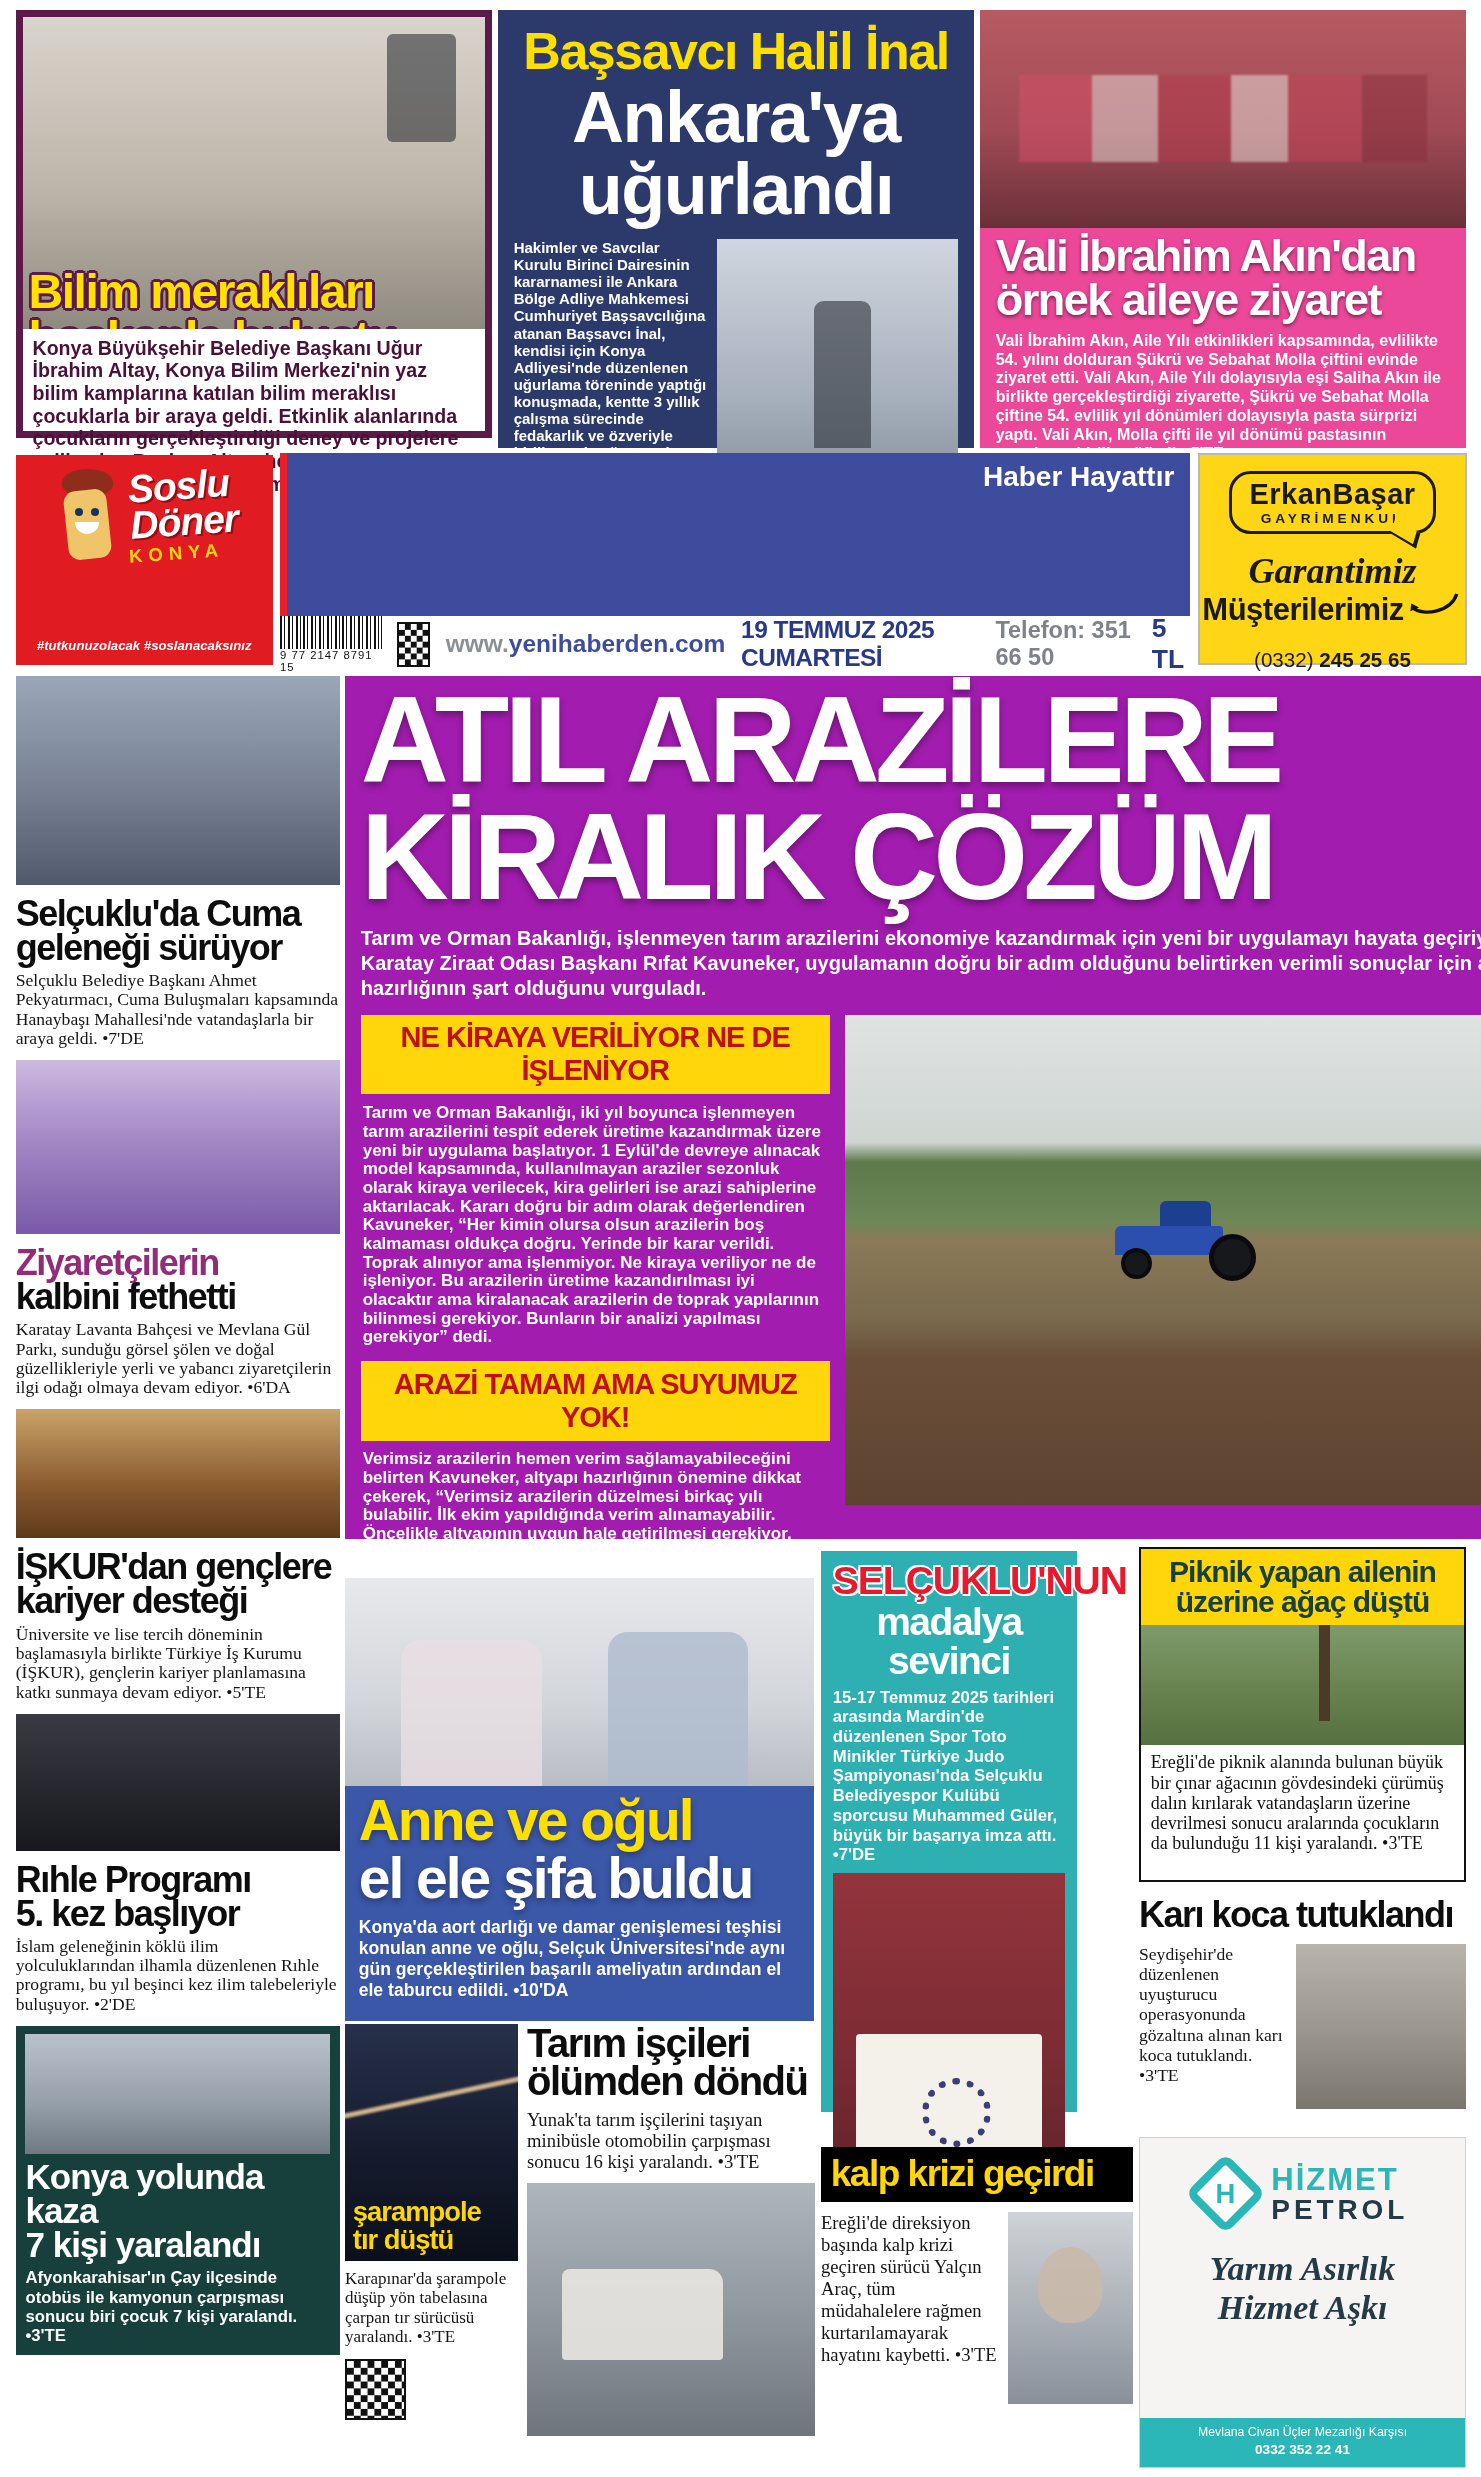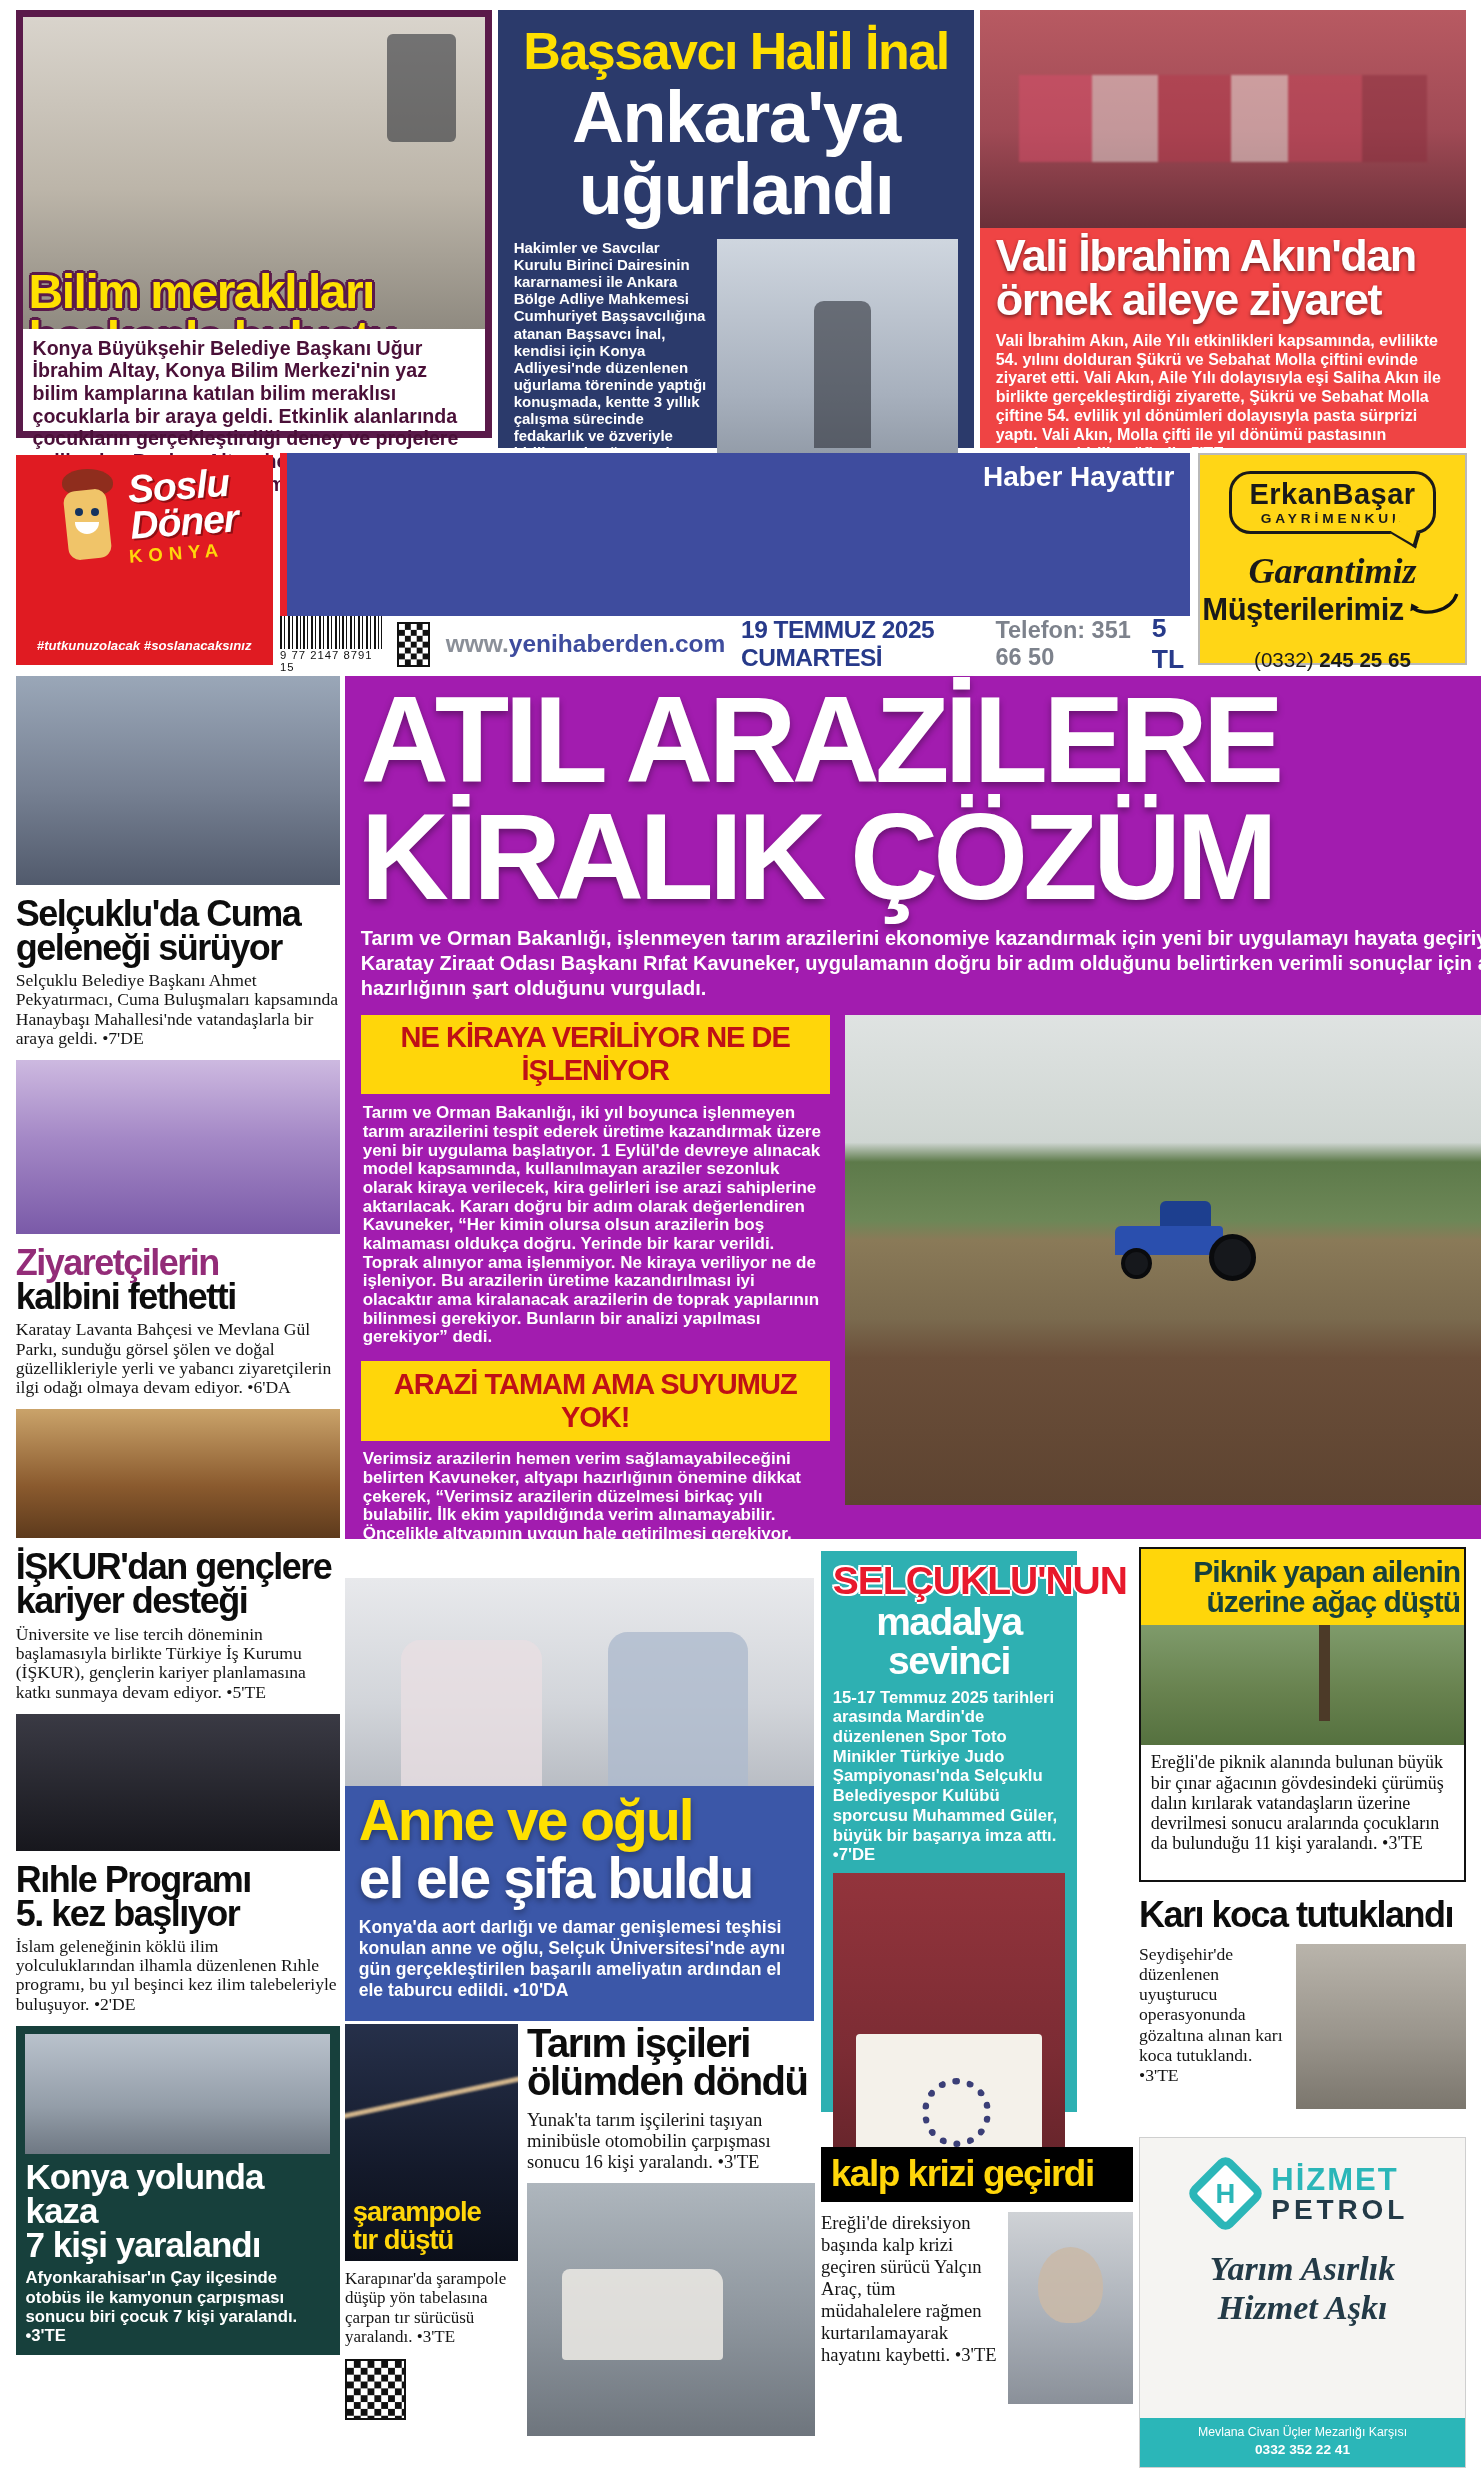--- a/index.html
+++ b/index.html
@@ -25,21 +25,21 @@
   #top-center { position:absolute; left:498px; top:9.8px; width:476px; height:438px;
                 background:#2b3a6b; padding:15.7px 15.7px 9.8px; }
   .tc-h1 { color:#ffdf00; font-size:52px; font-weight:800; text-align:center; letter-spacing:-1.5px; line-height:1; }
   .tc-h2 { color:#ffffff; font-size:72px; font-weight:800; text-align:center; letter-spacing:-1.5px; line-height:1; margin-top:3.9px; }
   .tc-row { display:flex; gap:9.8px; margin-top:13.7px; height:282px; }
   .tc-body { width:194px; color:#fff; font-weight:700; font-size:15px; line-height:1.14; }
   .tc-photo { flex:1; background:linear-gradient(180deg,#cfd6df 0%,#a7b0bd 55%,#7d8692 100%); }
   .tc-photo::after { content:""; position:absolute; left:40%; top:22%; width:57px; height:147px;
                      background:#2d3138; border-radius:9.8px 9.8px 0 0; opacity:.6; }
 
-  #top-right { position:absolute; left:980px; top:9.8px; width:486px; height:438px; background:#ef4444; }
+  #top-right { position:absolute; left:980px; top:9.8px; width:486px; height:438px; background:#ec4899; }
   .tr-photo { height:218px; background:linear-gradient(180deg,#b85a62 0%,#a04a55 55%,#6a3039 100%); }
   .tr-photo::before { content:""; position:absolute; left:8%; top:30%; width:84%; height:40%;
                       background:linear-gradient(90deg,#d94f6a 0 18%,#e8e3de 18% 34%,#b43a4c 34% 52%,#efe9e2 52% 66%,#c24458 66% 84%,#8c2f3e 84% 100%);
                       filter:blur(1px); opacity:.5; }
   .tr-dark { padding:5.9px 15.7px 0; color:#fff; }
   .tr-h { font-size:45px; font-weight:800; letter-spacing:-1.5px; line-height:.98;
           text-shadow:0 2px 3.9px rgba(0,0,0,.5); }
   .tr-h span { display:block; }
   .tr-body { margin-top:9.8px; font-weight:700; font-size:16px; line-height:1.18; }
 
@@ -149,21 +149,21 @@
              text-shadow:2px 0 #fff,-2px 0 #fff,0 2px #fff,0 -2px #fff,2px 2px #fff,-2px -2px #fff; }
   .selc-h2 { color:#fff; font-size:39px; font-weight:800; letter-spacing:-1.5px; text-align:center; line-height:1; margin-top:2px; }
   .selc-body { margin-top:7.8px; color:#fff; font-weight:700; font-size:16.7px; line-height:1.18; }
   .selc-photo { margin-top:7.8px; height:323px; background:linear-gradient(180deg,#93343c 0%,#7c2c34 55%,#5f2228 100%); }
   .selc-photo .flag { position:absolute; left:10%; bottom:6%; width:80%; height:44%; background:#f4f1ea; border-radius:3.9px; }
   .selc-photo .flag::after { content:""; position:absolute; left:50%; top:50%; width:55px; height:55px; margin:-27.4px 0 0 -27.4px;
         border:7.8px dotted #3b3f77; border-radius:50%; }
 
   #piknik-card { position:absolute; left:1139px; top:1547px; width:327px; height:335px;
                  border:2.9px solid #111; background:#fff; }
-  .piknik-title { background:#ffd60a; padding:7.8px 3.9px; text-align:right; color:#17403c;
+  .piknik-title { background:#ffd60a; padding:7.8px 3.9px; text-align:center; color:#17403c;
                   font-size:30px; font-weight:800; letter-spacing:-1px; line-height:1; }
   .piknik-title span { display:block; }
   .piknik-photo { height:120px; background:linear-gradient(180deg,#7f9b6b 0%,#68824f 55%,#55713f 100%); }
   .piknik-photo::after { content:""; position:absolute; left:55%; top:0; width:11.8px; height:80%; background:#4c3a28; }
   .piknik-body { padding:7.8px 9.8px; font-family:"Liberation Serif", serif; font-size:18px; line-height:1.12; color:#111; }
 
   #karikoca { position:absolute; left:1139px; top:1894px; width:327px; height:231px; }
   .kk-h { font-size:36px; font-weight:800; letter-spacing:-1.5px; color:#0d0d0d; }
   .kk-row { display:flex; gap:9.8px; margin-top:7.8px; }
   .kk-body { width:147px; font-family:"Liberation Serif", serif; font-size:17.6px; line-height:1.15; color:#151515; }

